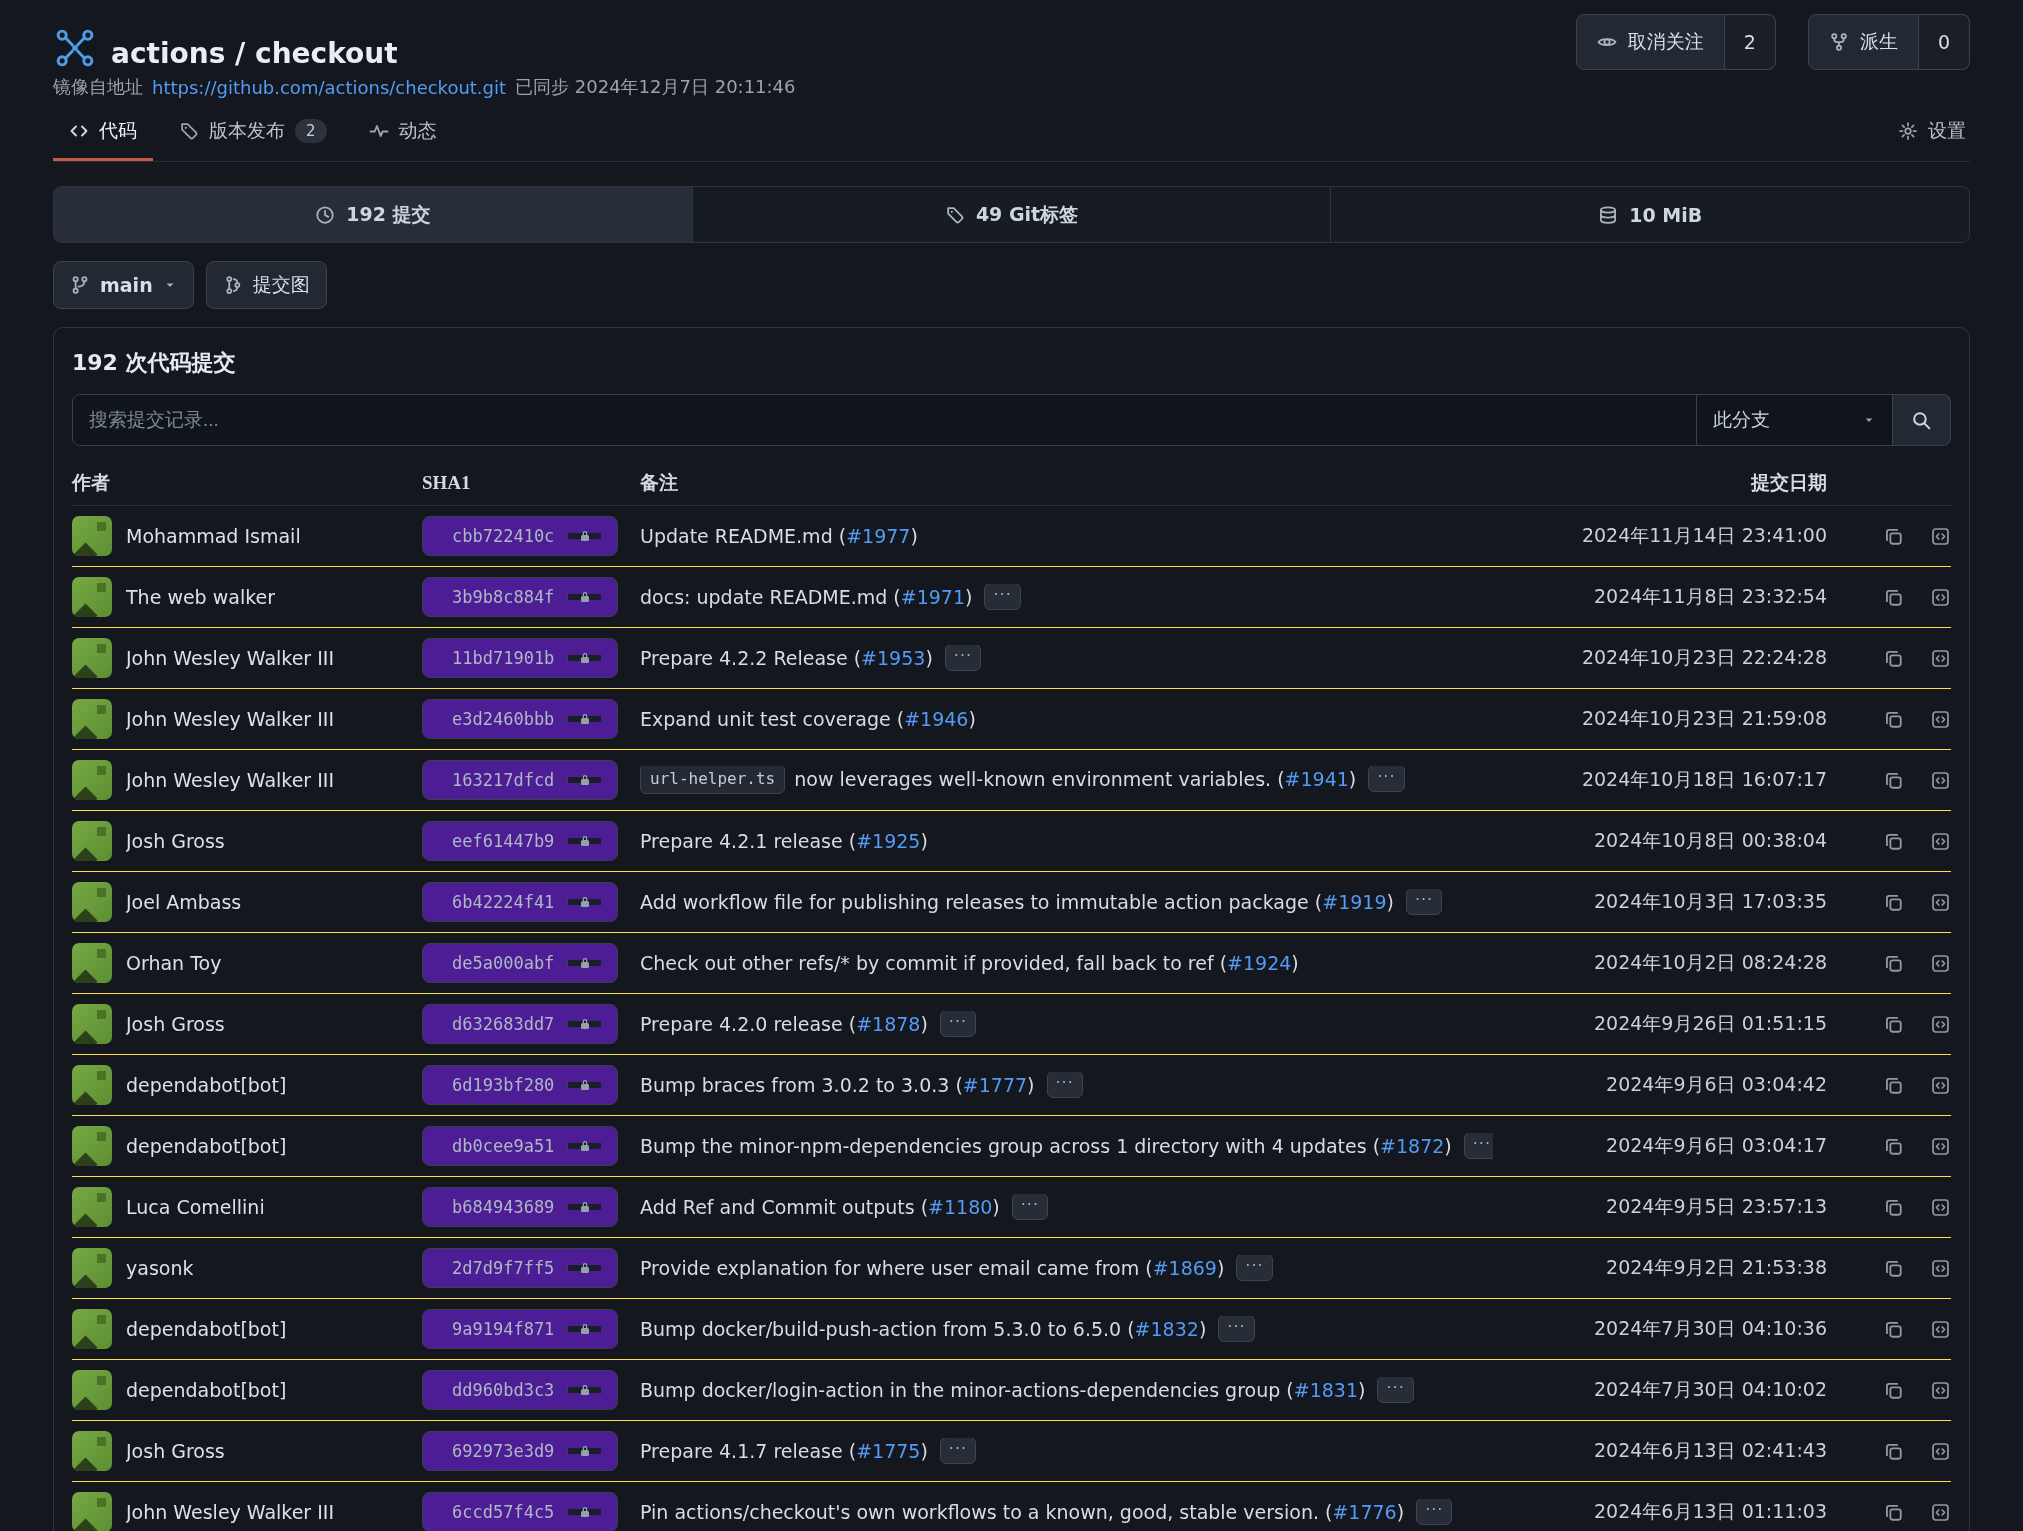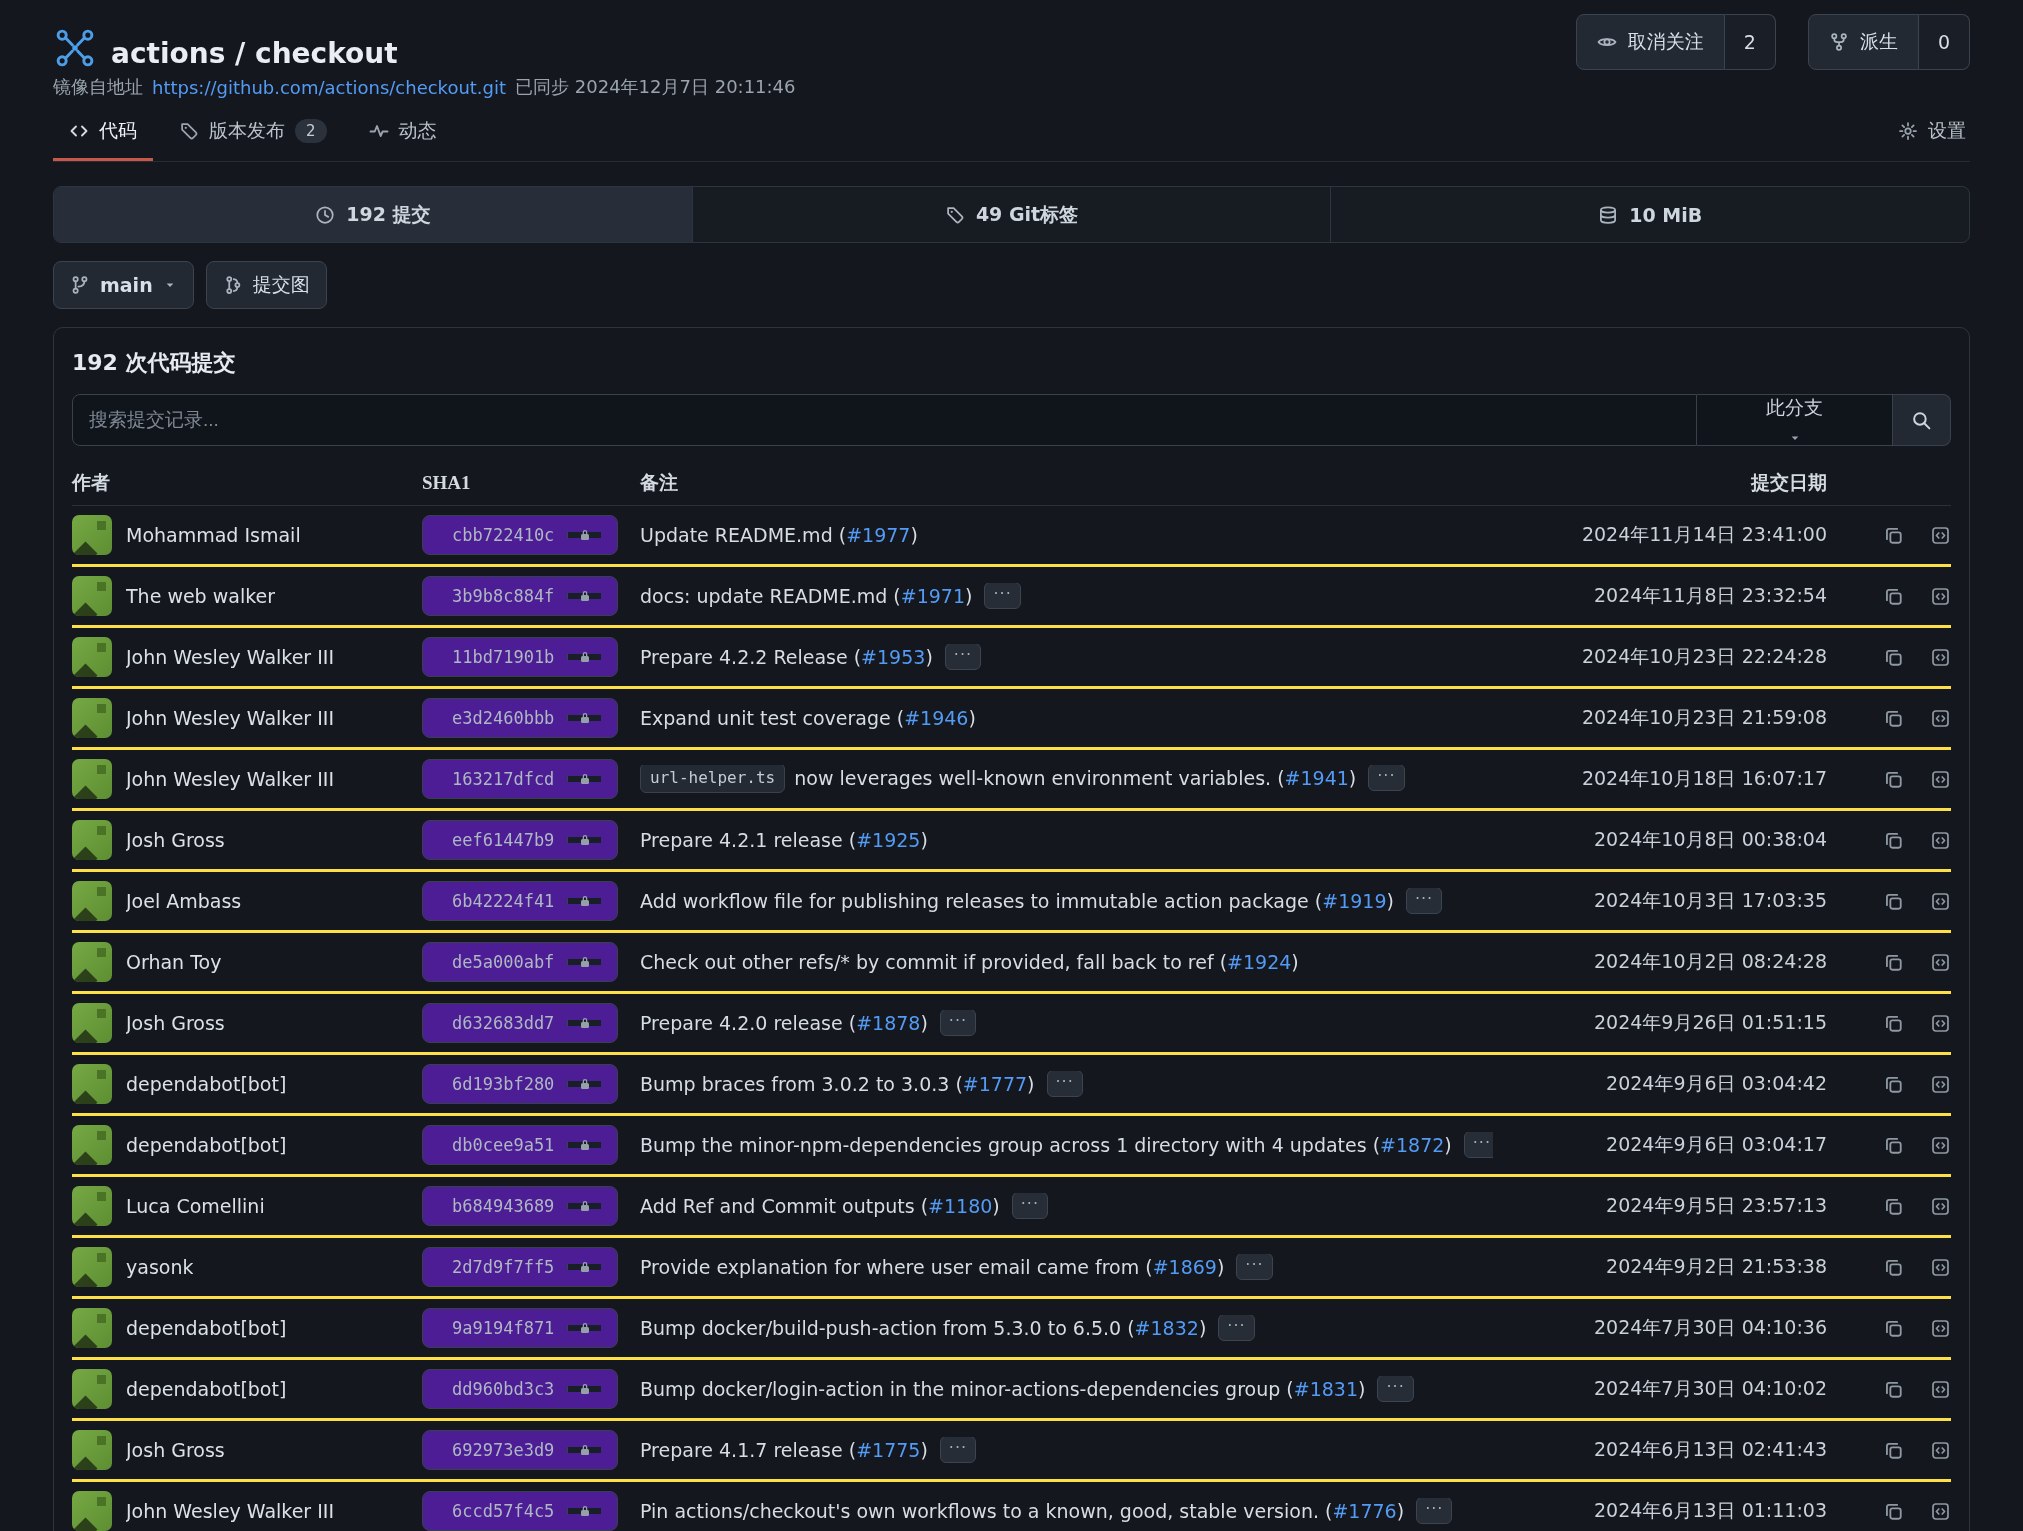--- a/index.html
+++ b/index.html
@@ -60,34 +60,34 @@
 
   
   .panel { margin-top:18px; border:1px solid #2e3540; border-radius:10px; padding:0 18px; }
   .panel h2 { padding-top:20px; font-size:22px; font-weight:600; color:#e6ebf1; }
   .search-row { margin-top:16px; display:flex; height:52px; }
   .search-row input { flex:1; background:#10141b; border:1px solid #39414c;
     border-radius:8px 0 0 8px; padding:0 16px; font-size:19px; color:#d9dfe6; outline:none; }
   .search-row input::placeholder { color:#7f8994; }
   .branch-filter { width:196px; display:flex; align-items:center; justify-content:space-between;
     padding:0 16px; background:#10141b; border:1px solid #39414c; border-left:none;
-    color:#cdd5dd; font-size:19px; cursor:pointer;flex-direction:column; }
+    color:#cdd5dd; font-size:19px; cursor:pointer; }
   .branch-filter .caret { color:#9aa4ae; }
   .search-btn { width:58px; display:flex; align-items:center; justify-content:center;
     background:#222933; border:1px solid #39414c; border-left:none; border-radius:0 8px 8px 0;
     color:#cdd5dd; cursor:pointer; }
   .search-btn svg { width:21px; height:21px; }
 
   .thead, .commit-row { display:grid; grid-template-columns:350px 218px 1fr 340px 118px;
     align-items:center; }
   .thead { margin-top:14px; height:46px; font-weight:700; font-size:19px; color:#d3dae1;
     border-bottom:1px solid #2a313a;font-family:Liberation Serif, serif; }
   .thead .r { text-align:right; padding-right:6px; }
 
-  .commit-row { height:61px; border-bottom:3px solid #fde047; }
+  .commit-row { height:61px; border-bottom:1px solid #fde047; }
   .col.author { display:flex; align-items:center; gap:14px; min-width:0; }
   .avatar { width:40px; height:40px; border-radius:7px; flex:none; cursor:pointer;
     background:linear-gradient(135deg,var(--avatar-green,#76a844),#5d8f33);
     position:relative; overflow:hidden; }
   .avatar::after { content:""; position:absolute; left:5px; bottom:-7px; width:17px; height:17px;
     background:#1d2b12; transform:rotate(45deg); opacity:.8; }
   .avatar::before { content:""; position:absolute; right:6px; top:6px; width:9px; height:9px;
     background:#4a7326; }
   .author-name { font-size:19px; color:#dbe1e8; cursor:pointer; white-space:nowrap;
     overflow:hidden; text-overflow:ellipsis; }

